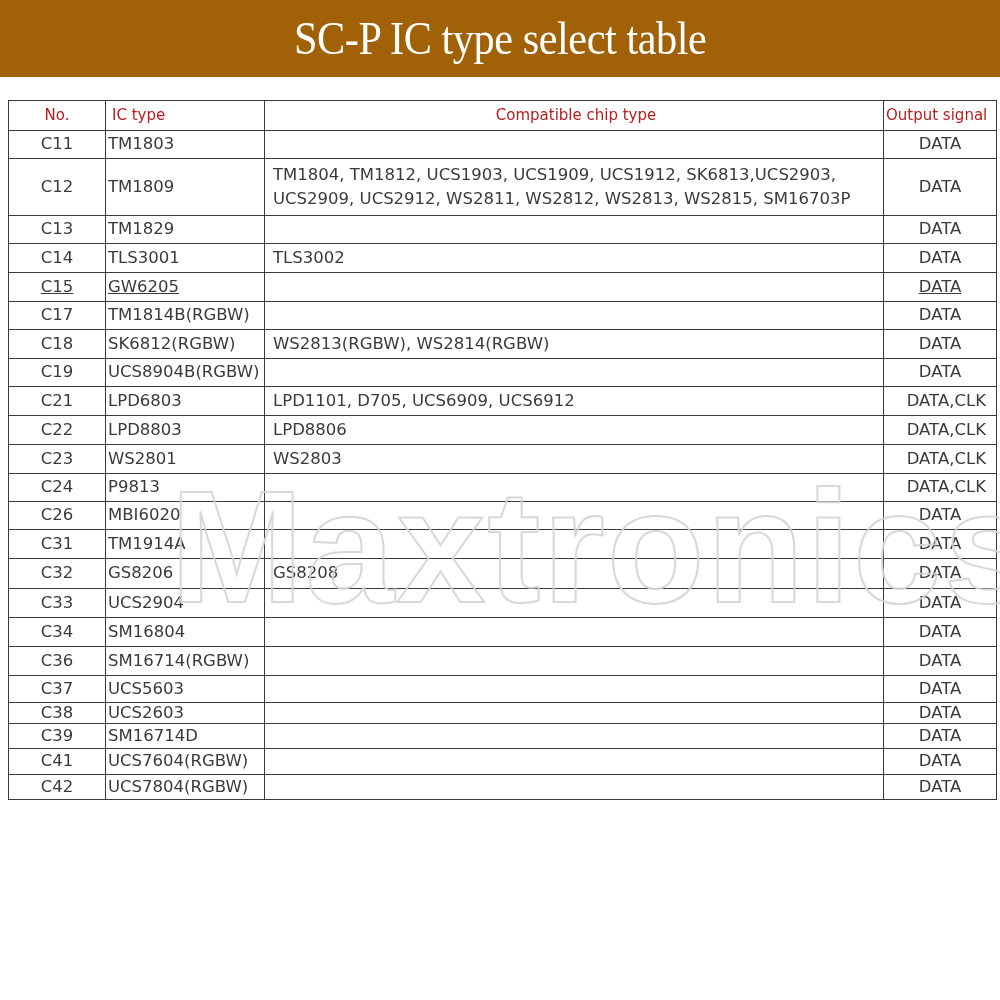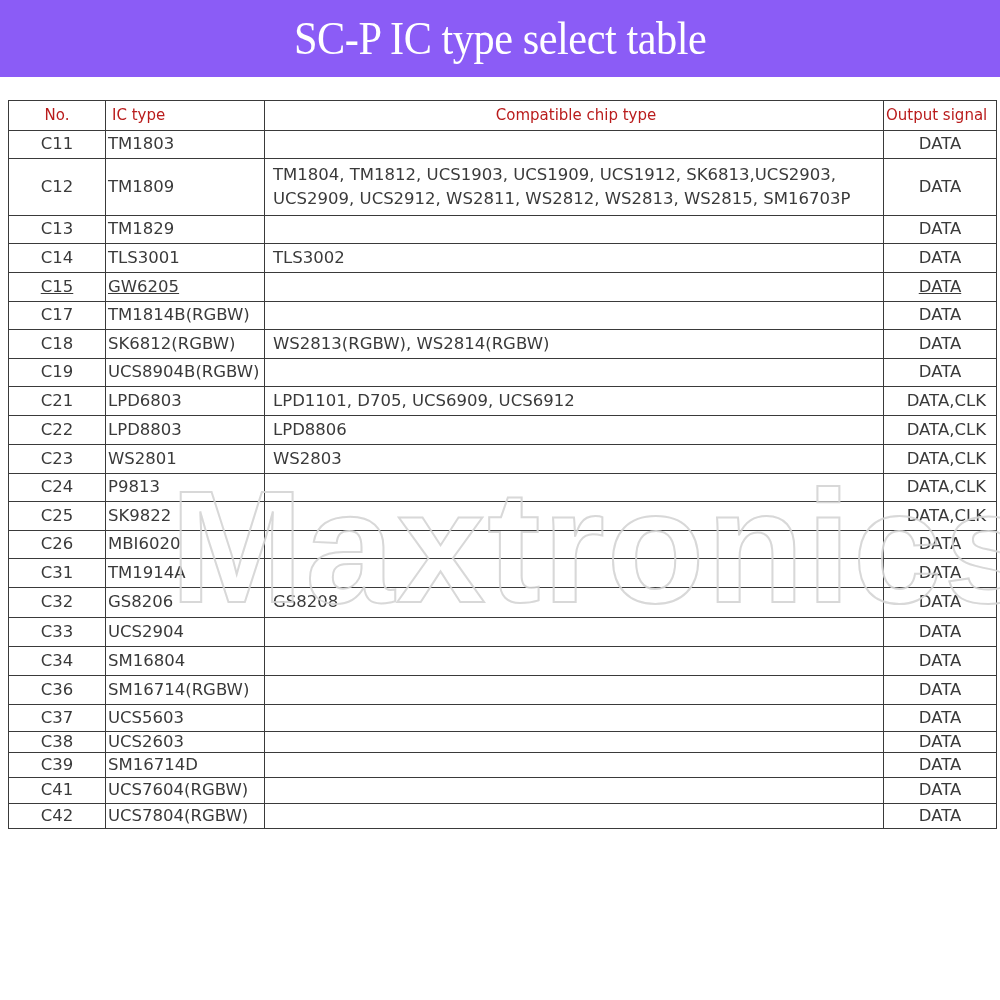--- a/index.html
+++ b/index.html
@@ -1,17 +1,17 @@
 <!DOCTYPE html>
 <html><head>
 <meta charset="utf-8">
 <style>
   html, body { margin: 0; padding: 0; background: #ffffff; }
   body { width: 1000px; height: 1000px; position: relative; overflow: hidden; font-family: "DejaVu Sans", sans-serif; }
-  .title-bar { position: absolute; left: 0; top: 0; width: 1000px; height: 77px; background: #8b5cf6; display: flex; align-items: center; justify-content: center; }
+  .title-bar { position: absolute; left: 0; top: 0; width: 1000px; height: 77px; background: #a16207; display: flex; align-items: center; justify-content: center; }
   .title-text { color: #ffffff; font-family: "Liberation Serif", "DejaVu Serif", serif; font-size: 46px; letter-spacing: -0.5px; transform: scaleX(0.92); }
   .watermark { position: absolute; left: 170px; top: 455px; font-family: "Liberation Sans", sans-serif; font-size: 160px; font-weight: bold; color: transparent; -webkit-text-stroke: 2px #d4d4d4; letter-spacing: 2px; pointer-events: none; z-index: 2; opacity: 0.9; }
   table { position: absolute; left: 8px; top: 100px; border-collapse: collapse; z-index: 1; color: #3a3a3a; font-size: 16.5px; font-family: "DejaVu Sans", sans-serif; }
   td, th { border: 1.5px solid #3a3a3a; padding: 0 4px; font-weight: normal; white-space: nowrap; line-height: 1.15; }
   th { height: 29px; font-size: 15px; color: #b91c1c; }
   .c-no { width: 88px; text-align: center; }
   .c-ic { width: 148px; text-align: left; padding-left: 2px; }
   .c-compat { width: 606px; text-align: left; padding-left: 8px; }
   .c-out { width: 98px; text-align: center; }
   th.c-ic { text-align: left; padding-left: 6px; margin-top: 23px; }
@@ -105,26 +105,20 @@
         <td class="c-ic">WS2801</td>
         <td class="c-compat">WS2803</td>
         <td class="c-out">DATA,CLK</td>
       </tr>
       <tr style="height: 28px;">
         <td class="c-no">C24</td>
         <td class="c-ic">P9813</td>
         <td class="c-compat"></td>
         <td class="c-out">DATA,CLK</td>
       </tr>
-      <tr style="height: 29px;">
-        <td class="c-no">C25</td>
-        <td class="c-ic">SK9822</td>
-        <td class="c-compat"></td>
-        <td class="c-out">DATA,CLK</td>
-      </tr>
       <tr style="height: 28px;">
         <td class="c-no">C26</td>
         <td class="c-ic">MBI6020</td>
         <td class="c-compat"></td>
         <td class="c-out data-only">DATA</td>
       </tr>
       <tr style="height: 29px;">
         <td class="c-no">C31</td>
         <td class="c-ic">TM1914A</td>
         <td class="c-compat"></td>

